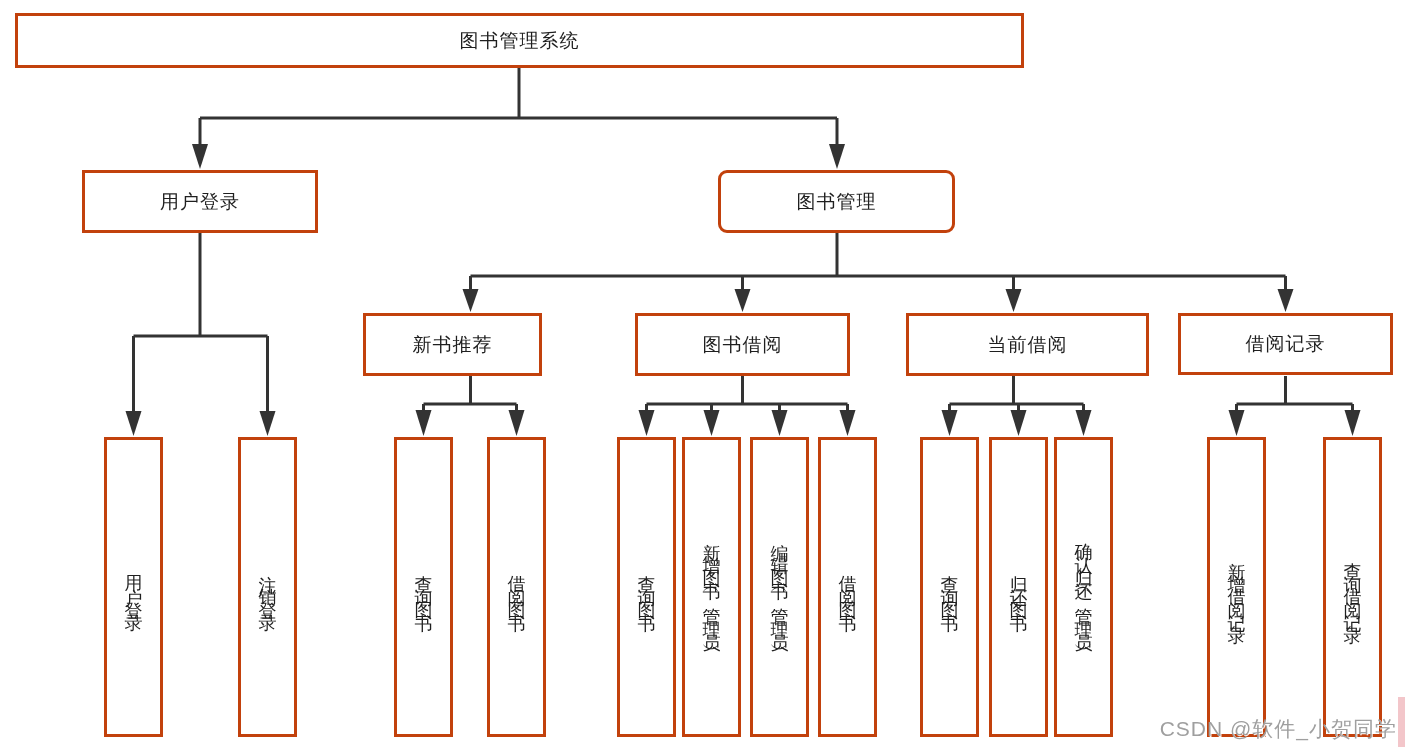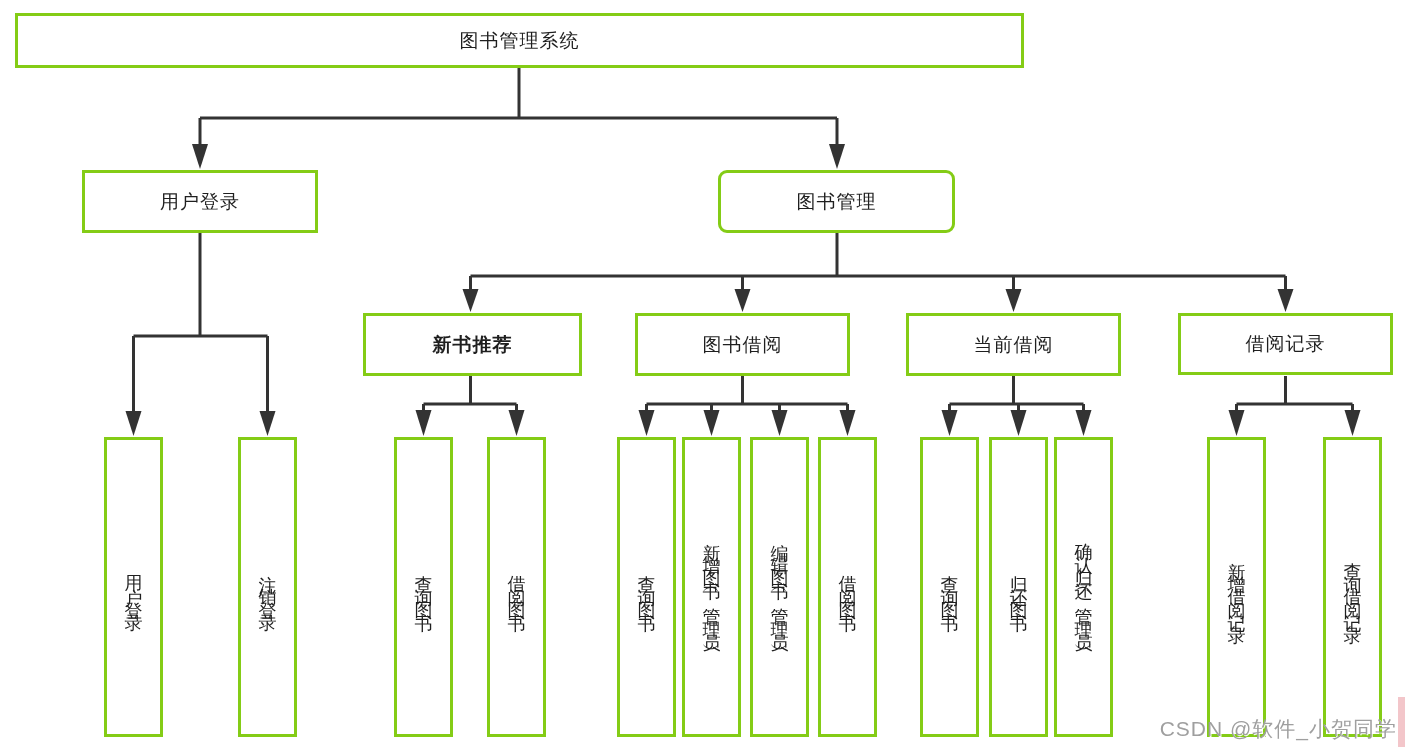--- a/index.html
+++ b/index.html
@@ -8,38 +8,38 @@
     width:1405px;height:747px;
     background:#ffffff;
     font-family:"Liberation Sans","DejaVu Sans",sans-serif;
     overflow:hidden;
   }
   svg.wires{position:absolute;left:0;top:0;width:1405px;height:747px;}
   .node{
     position:absolute;
     box-sizing:border-box;
     background:#ffffff;
-    border:3px solid #84cc16;
+    border:3px solid #c2410c;
     display:flex;align-items:center;justify-content:center;
     color:#1f1f1f;
   }
   .node.h{font-size:19px;letter-spacing:1px;}
   .node.v{
     writing-mode:vertical-lr;
     font-size:18px;
     letter-spacing:13px;
     line-height:1;
   }
   
   #n-root {left:15px;  top:13px;  width:1009px;height:55px;}
   #n-l2-0 {left:82px;  top:170px; width:236px; height:63px;}
   #n-l2-1 {left:718px; top:170px; width:237px; height:63px;border-radius:9px;}
-  #n-l3-0 {left:363px; top:313px; width:219px; height:63px;font-weight:bold;}
+  #n-l3-0 {left:363px; top:313px; width:179px; height:63px;}
   #n-l3-1 {left:635px; top:313px; width:215px; height:63px;text-align:right;}
-  #n-l3-2 {left:906px; top:313px; width:215px; height:63px;}
+  #n-l3-2 {left:906px; top:313px; width:243px; height:63px;}
   #n-l3-3 {left:1178px;top:313px; width:215px; height:62px;}
   
   .node.v{top:437px;width:59px;height:300px;}
   #lf-0 {left:104px;} #lf-1 {left:238px;}
   #lf-2 {left:394px;} #lf-3 {left:487px;}
   #lf-4 {left:617px;} #lf-5 {left:682px;} #lf-6 {left:750px;} #lf-7 {left:818px;}
   #lf-8 {left:920px;} #lf-9 {left:989px;} #lf-10{left:1054px;}
   #lf-11{left:1207px;} #lf-12{left:1323px;}
   .watermark{
     position:absolute;

